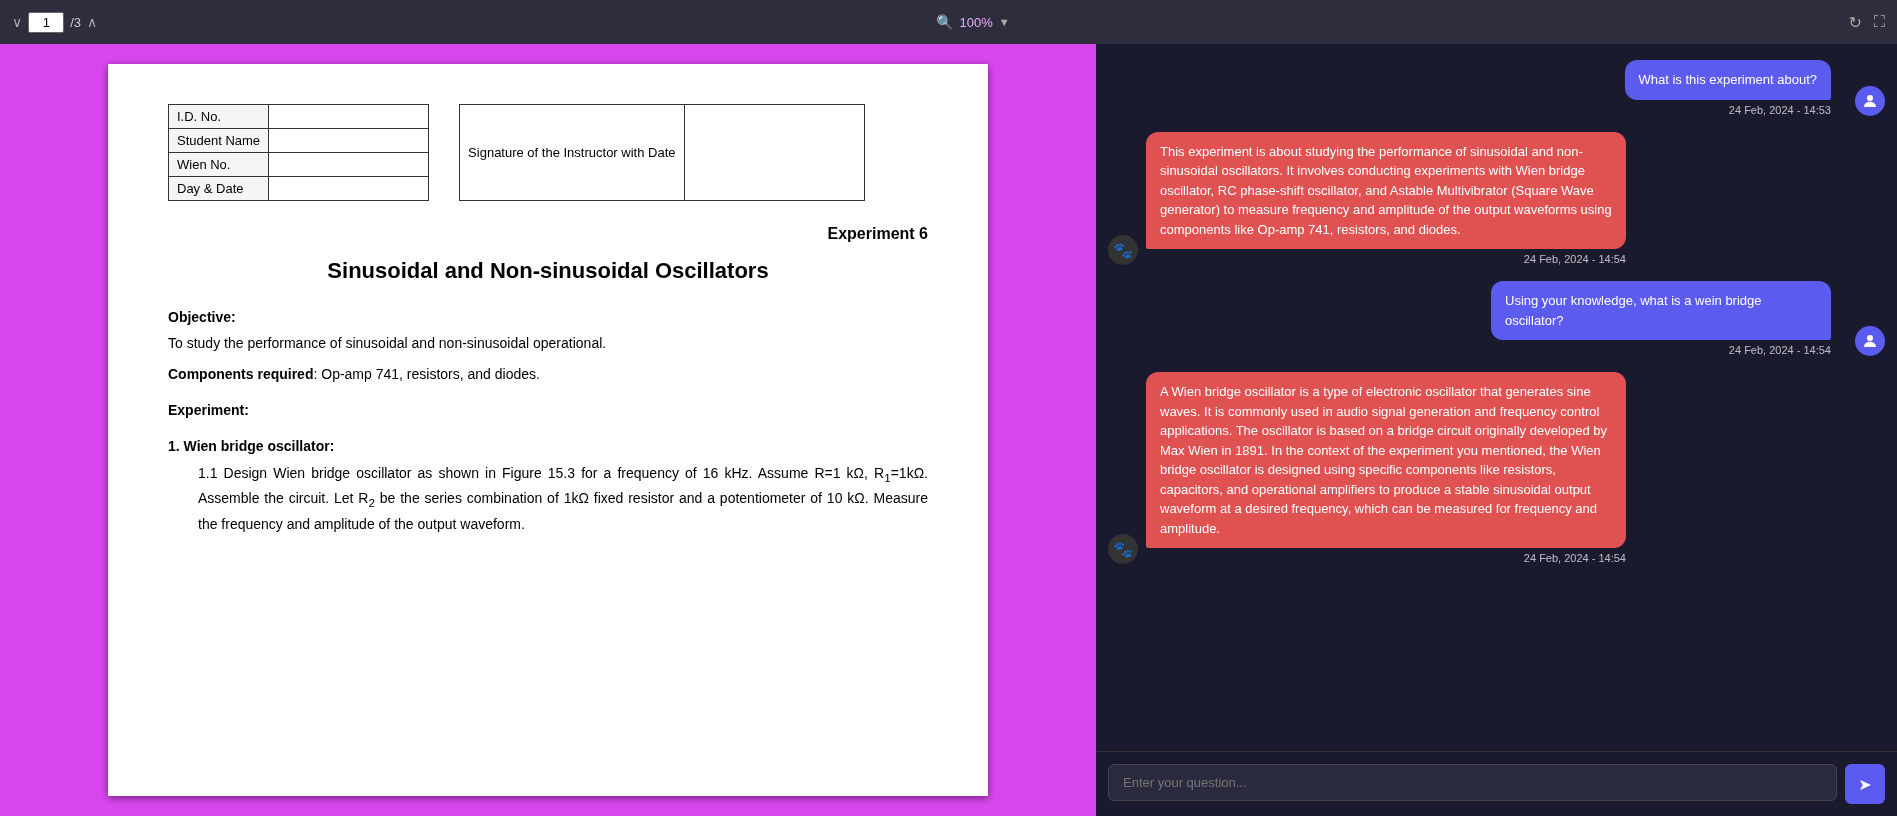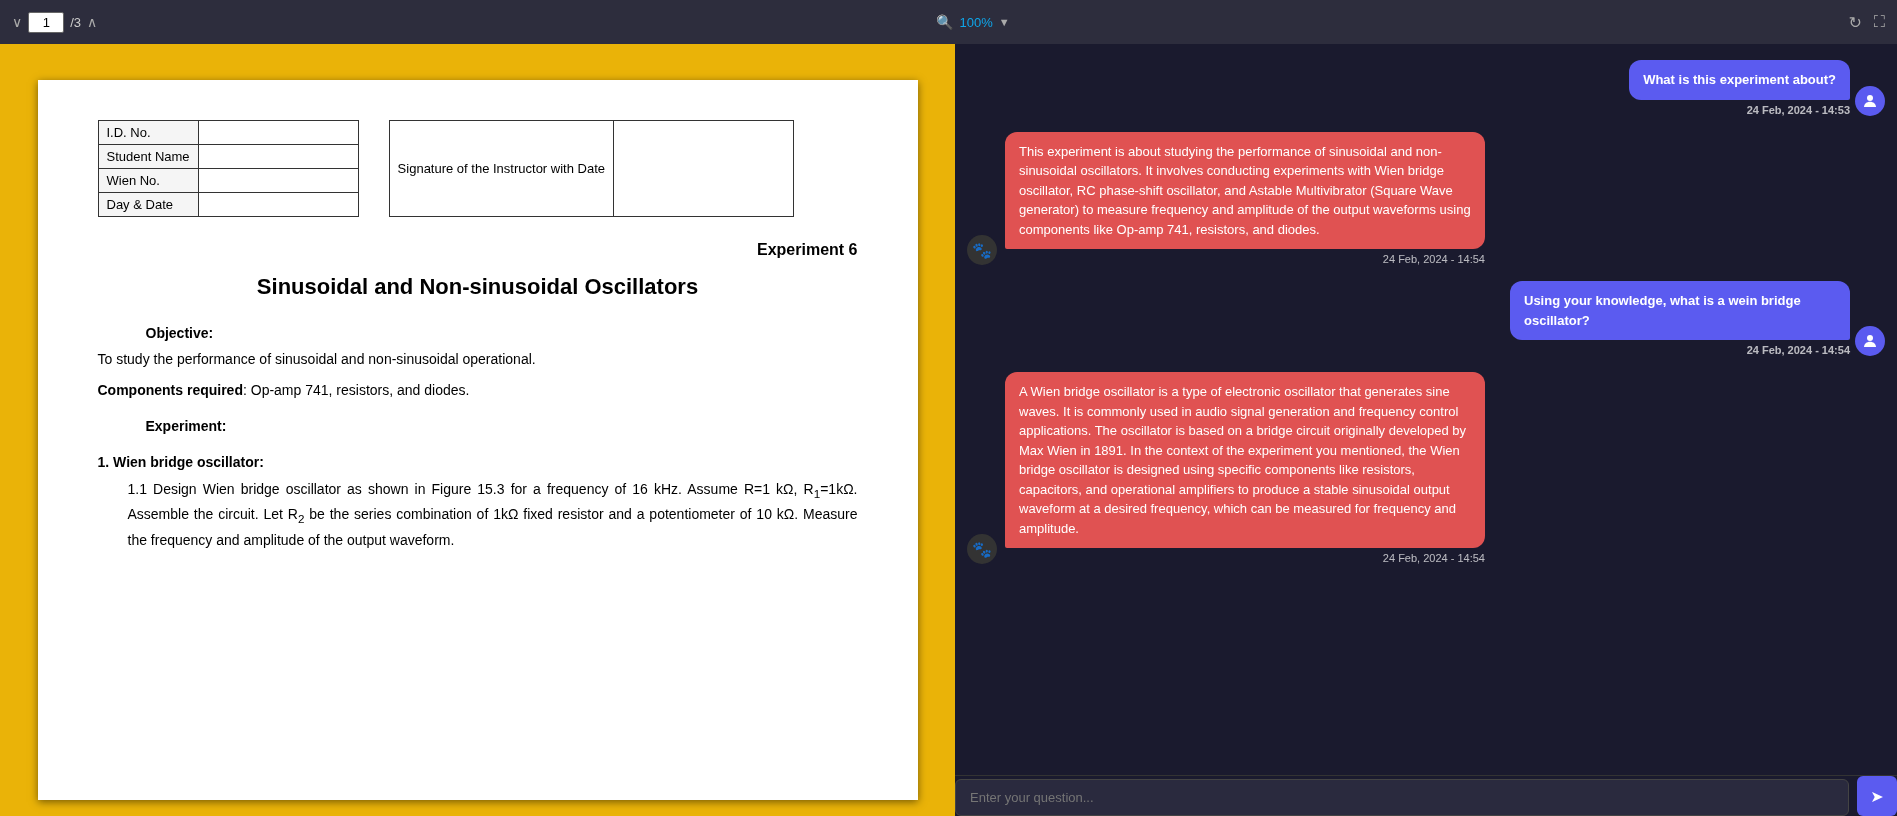--- a/index.html
+++ b/index.html
@@ -63,21 +63,21 @@
     .zoom-controls {
       display: flex;
       align-items: center;
       gap: 6px;
     }
     .zoom-icon {
       color: #aaa;
       font-size: 14px;
     }
     .zoom-value {
-      color: #0ea5e9;
+      color: #f0abfc;
       font-size: 13px;
     }
     .zoom-chevron {
       color: #aaa;
       font-size: 11px;
     }
     .toolbar-right {
       display: flex;
       align-items: center;
       gap: 12px;
@@ -92,26 +92,26 @@
 
     
     .main-area {
       display: flex;
       flex: 1;
       overflow: hidden;
     }
 
     
     .pdf-pane {
-      width: 955px;
-      background: #eab308;
+      width: 1096px;
+      background: #d946ef;
       overflow-y: auto;
       display: flex;
       justify-content: center;
-      padding: 36px;
+      padding: 20px;
       flex-shrink: 0;
     }
     .pdf-page {
       background: #fff;
       width: 880px;
       min-height: 720px;
       padding: 40px 60px;
       box-shadow: 0 2px 8px rgba(0,0,0,0.5);
     }
 
@@ -169,21 +169,20 @@
     .doc-title-sub {
       text-align: center;
       font-weight: bold;
       font-size: 22px;
       margin-bottom: 18px;
     }
     .doc-section-label {
       font-weight: bold;
       margin-top: 14px;
       margin-bottom: 4px;
-      margin-left: 48px;
     }
     .doc-body {
       font-size: 14px;
       margin-bottom: 8px;
     }
     .doc-sub-section {
       font-weight: bold;
       margin-top: 14px;
       margin-bottom: 4px;
     }
@@ -209,22 +208,21 @@
       display: flex;
       flex-direction: column;
       gap: 16px;
     }
 
     
     .msg-user {
       display: flex;
       justify-content: flex-end;
       align-items: flex-end;
-      gap: 5px;
-      font-weight: bold;
+      gap: 24px;
     }
     .msg-user-bubble {
       background: #5b5bf0;
       color: #fff;
       border-radius: 12px 12px 2px 12px;
       padding: 10px 14px;
       max-width: 340px;
       font-size: 13px;
       line-height: 1.5;
     }
@@ -276,25 +274,26 @@
     }
     .msg-ai-time {
       font-size: 11px;
       color: rgba(255,255,255,0.7);
       text-align: right;
       margin-top: 4px;
     }
 
     
     .chat-input-area {
+      padding: 12px;
       background: #1a1a2e;
       border-top: 1px solid #333;
       display: flex;
       gap: 8px;
-      align-items: flex-end;
+      align-items: flex-start;
     }
     .chat-input {
       flex: 1;
       background: #2a2a3e;
       border: 1px solid #444;
       border-radius: 6px;
       color: #ccc;
       font-size: 13px;
       padding: 10px 14px;
       outline: none;

